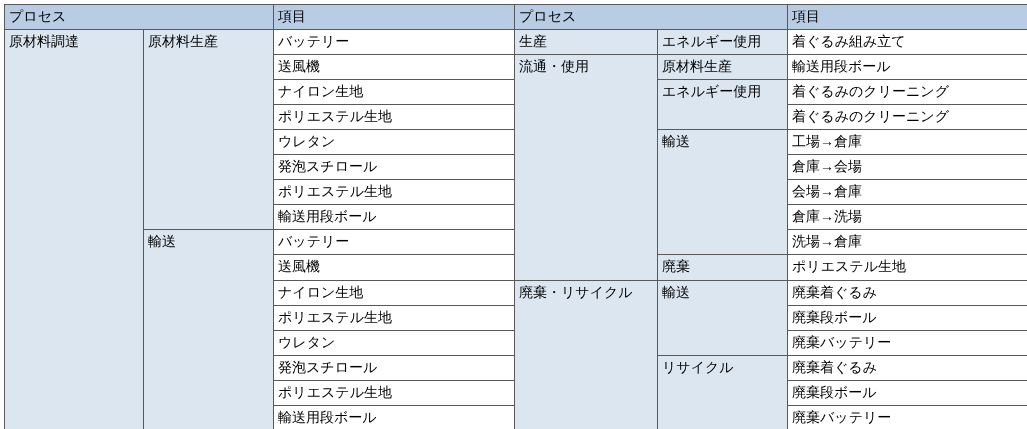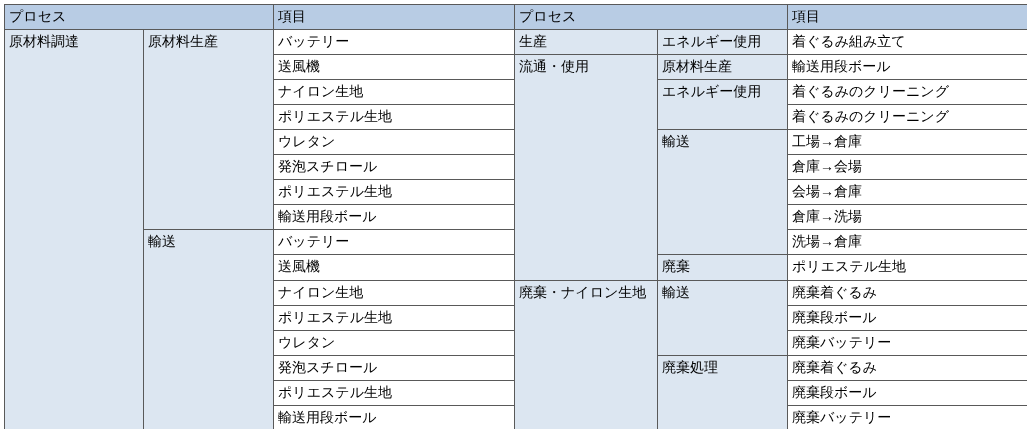--- a/index.html
+++ b/index.html
@@ -117,38 +117,38 @@
   </tr>
 
   <tr class="data-row">
     <td class="item">送風機</td>
     <td class="g">廃棄</td>
     <td class="item">ポリエステル生地</td>
   </tr>
 
   <tr class="data-row">
     <td class="item">ナイロン生地</td>
-    <td class="g" rowspan="6">廃棄・ナイロン生地</td>
+    <td class="g" rowspan="6">廃棄・リサイクル</td>
     <td class="g" rowspan="3">輸送</td>
     <td class="item">廃棄着ぐるみ</td>
   </tr>
 
   <tr class="data-row">
     <td class="item">ポリエステル生地</td>
     <td class="item">廃棄段ボール</td>
   </tr>
 
   <tr class="data-row">
     <td class="item">ウレタン</td>
     <td class="item">廃棄バッテリー</td>
   </tr>
 
   <tr class="data-row">
     <td class="item">発泡スチロール</td>
-    <td class="g" rowspan="3">廃棄処理</td>
+    <td class="g" rowspan="3">リサイクル</td>
     <td class="item">廃棄着ぐるみ</td>
   </tr>
 
   <tr class="data-row">
     <td class="item">ポリエステル生地</td>
     <td class="item">廃棄段ボール</td>
   </tr>
 
   <tr class="data-row">
     <td class="item">輸送用段ボール</td>

